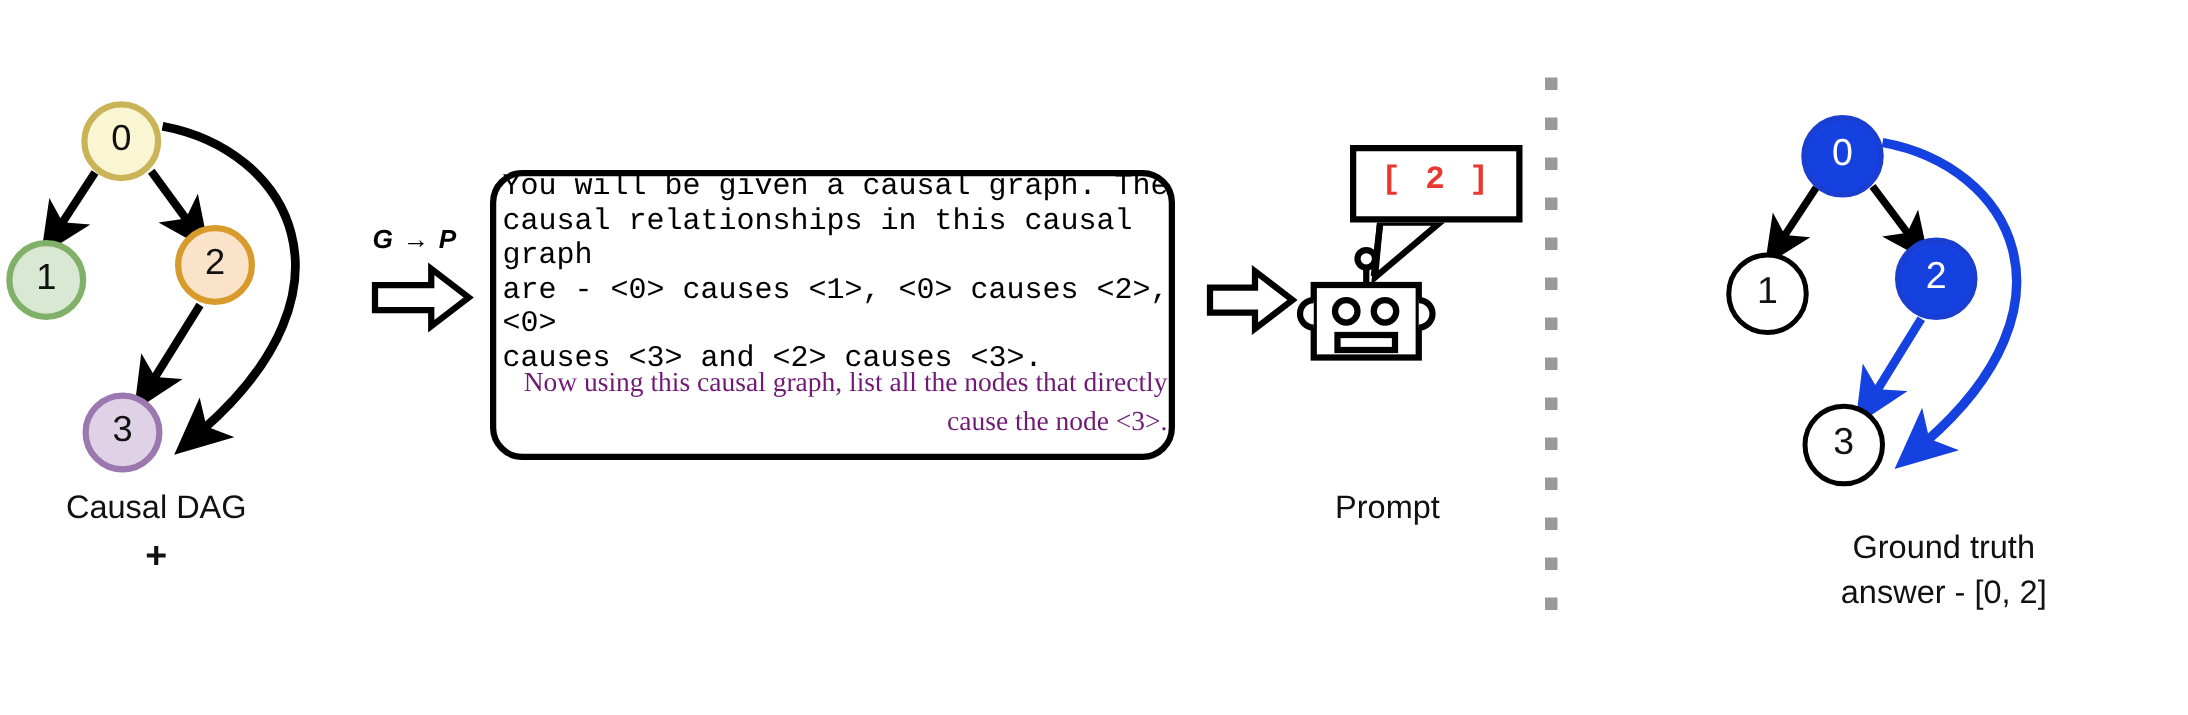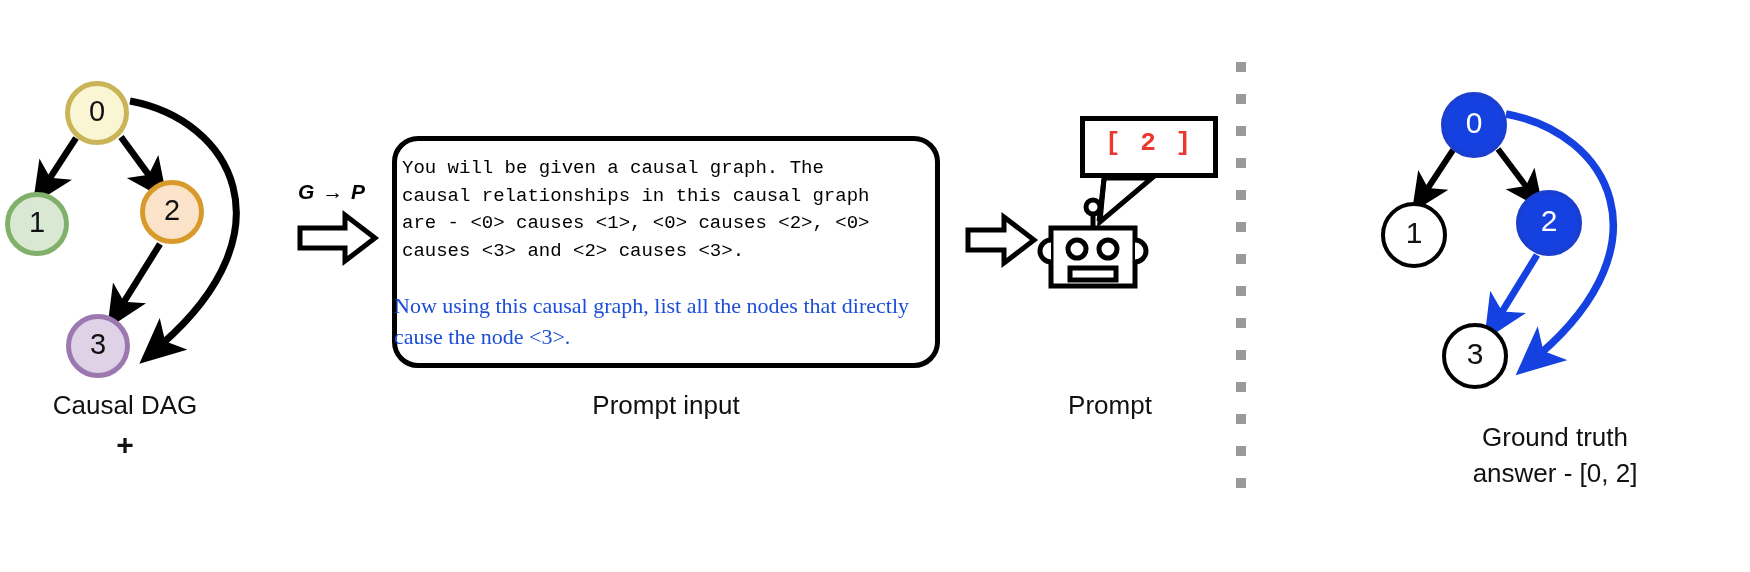--- a/index.html
+++ b/index.html
@@ -48,38 +48,39 @@
     width: 548px;
     height: 232px;
     border: 5px solid #000;
     border-radius: 26px;
     background: #fff;
     box-sizing: border-box;
   }
   #prompt-mono {
     position: absolute;
     left: 402px;
-    top: 155px;
+    top: 136px;
     width: 536px;
     font-family: "Liberation Mono", "DejaVu Sans Mono", monospace;
-    font-size: 19px;
+    font-size: 24px;
     line-height: 27.5px;
     color: #000;
     white-space: pre-wrap;
     letter-spacing: 0px;
   }
   #prompt-serif {
     position: absolute;
     left: 394px;
     top: 290px;
     width: 540px;
     font-family: "Liberation Serif", "DejaVu Serif", serif;
     font-size: 22px;
     line-height: 31px;
-    color: #1d4ed8;
+    color: #701a75;
+    text-align: right;
   }
 
   
   #gp-label {
     position: absolute;
     left: 298px;
     top: 180px;
     font-family: Liberation Sans, sans-serif;
     font-style: italic;
     font-weight: bold;
@@ -262,18 +263,17 @@
   </div>
   <div class="node" style="left:1516px; top:190px; width:66px; height:66px; background:#1441e0; border:4px solid #1a3fd0; font-size:30px; color:#ffffff;">
     <span class="node-label">2</span>
   </div>
   <div class="node" style="left:1442px; top:323px; width:66px; height:66px; background:#ffffff; border:4px solid #000000; font-size:30px; color:#111;">
     <span class="node-label">3</span>
   </div>
 
   <div class="caption" id="cap-dag">Causal DAG</div>
   <div class="caption" id="cap-plus">+</div>
-  <div class="caption" id="cap-prompt">Prompt input</div>
   <div class="caption" id="cap-output">Prompt</div>
   <div class="caption" id="cap-gt-1">Ground truth</div>
   <div class="caption" id="cap-gt-2">answer - [0, 2]</div>
 
 </div>
 
 </body></html>

